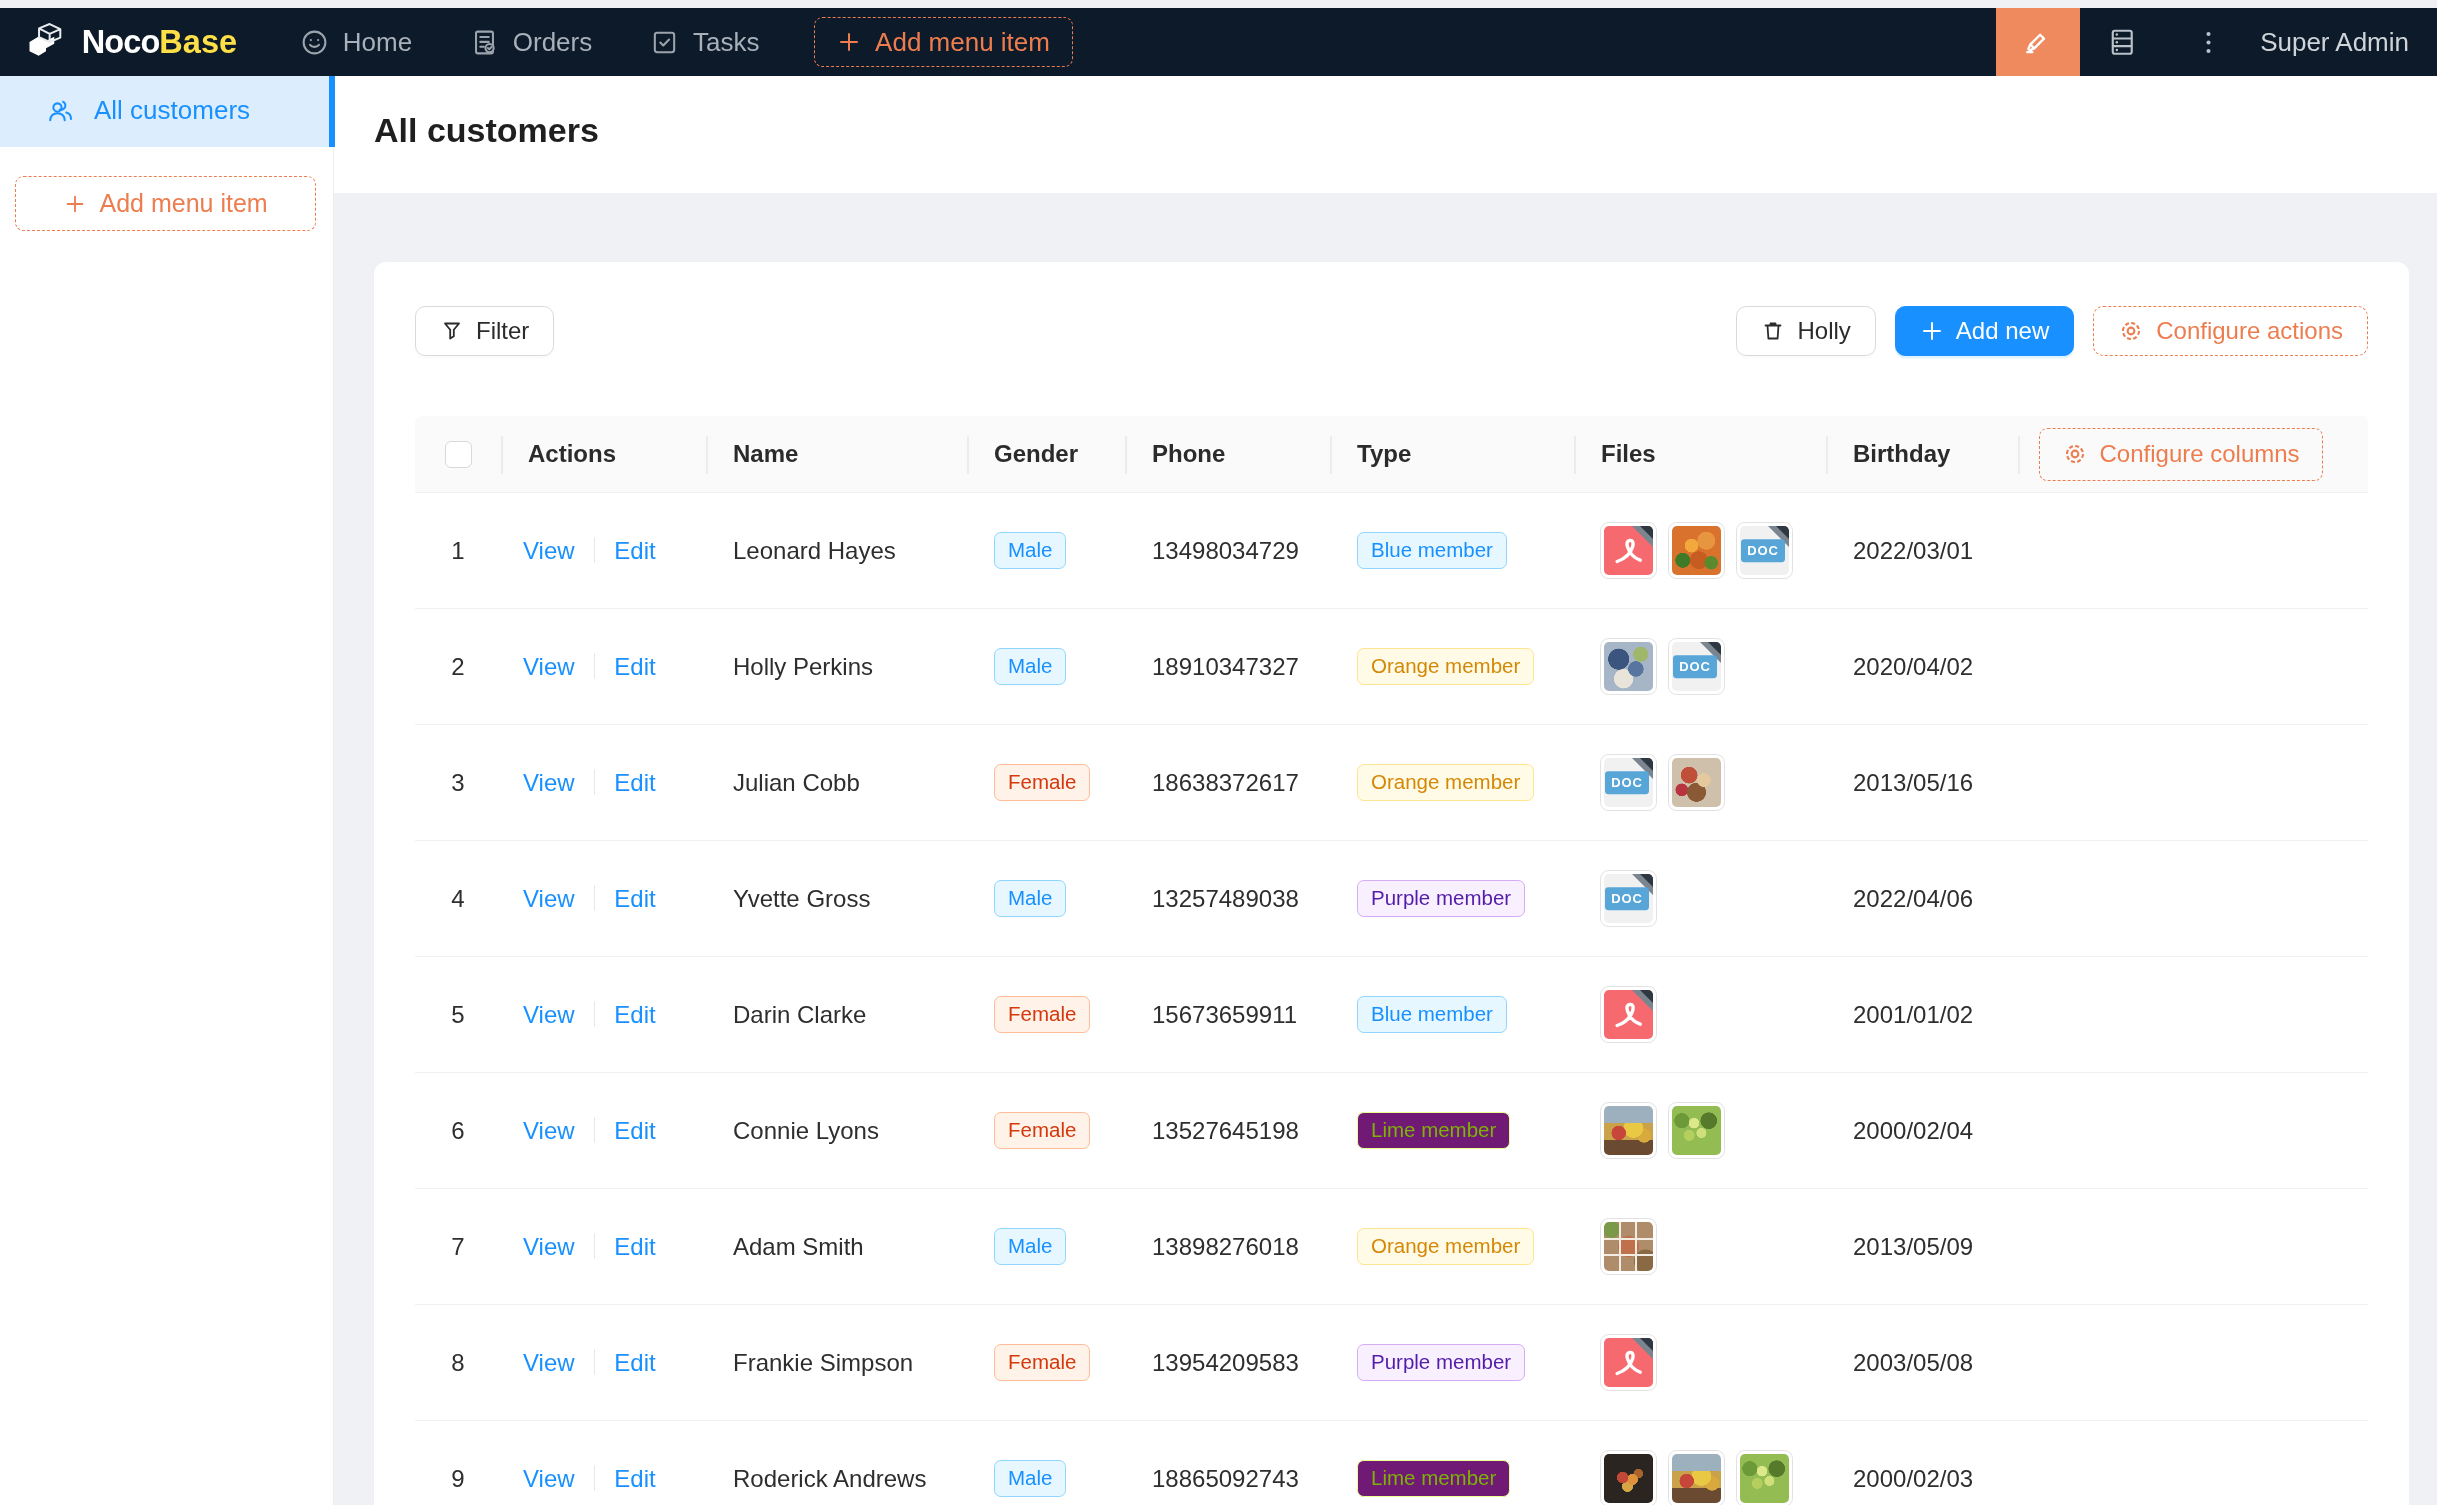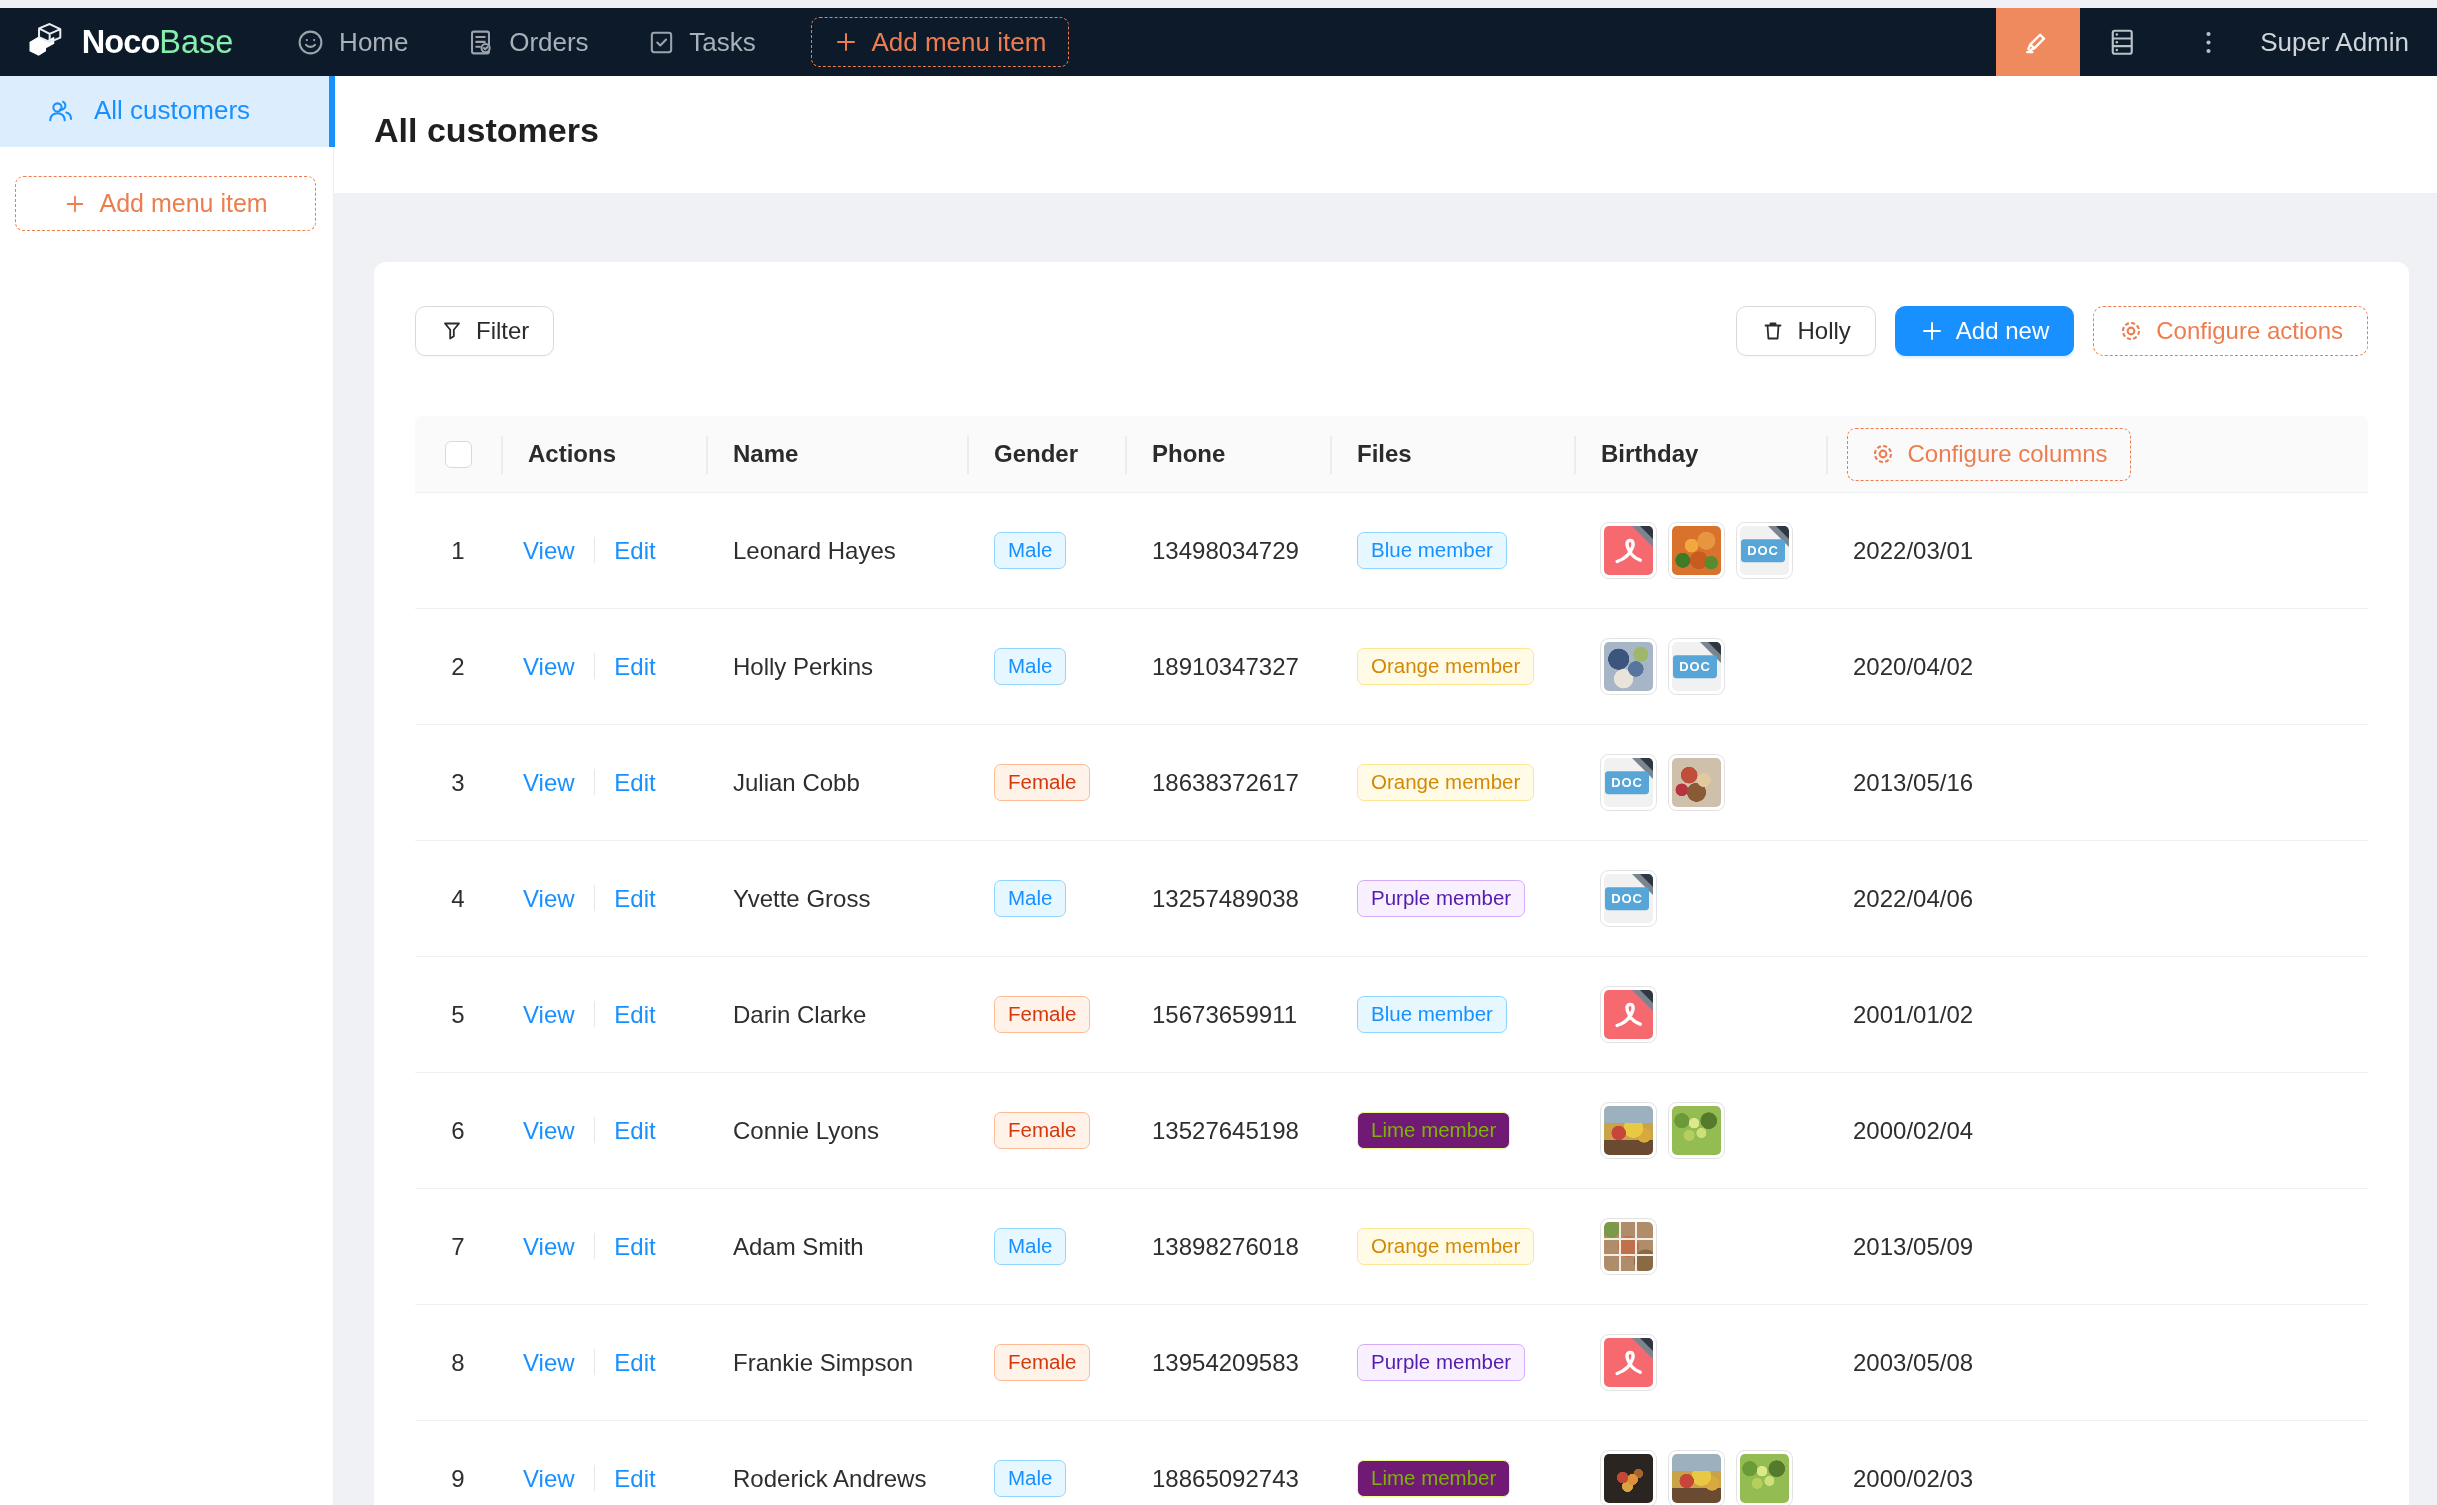--- a/index.html
+++ b/index.html
@@ -15,21 +15,21 @@
     font-family:"Liberation Sans",sans-serif;background:var(--content-bg);
     -webkit-font-smoothing:antialiased;
   }
   svg{display:block}
 
   
   .navbar{position:absolute;top:8px;left:0;right:0;height:68px;background:var(--navbar);
     display:flex;align-items:center;color:#a8b0b9;z-index:30}
   .logo{display:flex;align-items:center;gap:13.7px;padding:0 34px 0 24px;cursor:pointer}
   .logo-noco{font-size:32.5px;font-weight:700;color:#fff;letter-spacing:-0.9px}
-  .logo-base{font-size:32.5px;font-weight:400;color:#86efac;letter-spacing:0}
+  .logo-base{font-size:32.5px;font-weight:700;color:#fde047;letter-spacing:0}
   .nav-item{display:flex;align-items:center;gap:13.7px;height:68px;padding:0 29px;
     font-size:26px;color:#a8b0b9;cursor:pointer;white-space:nowrap}
   .nav-item.active{background:#17293c;color:#fff}
   .nav-item .nicon{opacity:.92}
   .nav-add{margin:0 26px;border:1.7px dashed var(--orange);color:var(--orange);border-radius:8.6px;
     padding:8.6px 22px;font-size:26px;display:flex;gap:13.7px;align-items:center;cursor:pointer;white-space:nowrap}
   .nav-right{margin-left:auto;display:flex;align-items:center;height:68px}
   .designer-btn{width:84px;height:68px;background:#ef8a5f;display:flex;align-items:center;
     justify-content:center;cursor:pointer}
   .icon-btn{width:86px;height:68px;display:flex;align-items:center;justify-content:center;cursor:pointer}
@@ -317,20 +317,21 @@
 
       <div>
         <div class="grid thead">
           <div class="th center">
             <span class="checkbox"></span>
           </div>
           <div class="th sep">Actions</div>
           <div class="th sep">Name</div>
           <div class="th sep">Gender</div>
           <div class="th sep">Phone</div>
+          <div class="th sep">Type</div>
           <div class="th sep">Files</div>
           <div class="th sep">Birthday</div>
           <div class="th sep th-config">
             <button class="btn-config">
               <span>
                 <svg width="26" height="26" viewBox="0 0 24 24" fill="none" stroke="#ed7d4f" stroke-width="1.9">
                   <circle cx="12" cy="12" r="3.1"></circle>
                   <circle cx="12" cy="12" r="7.4" stroke-dasharray="3.7 2.1"></circle>
                 </svg>
               </span>

